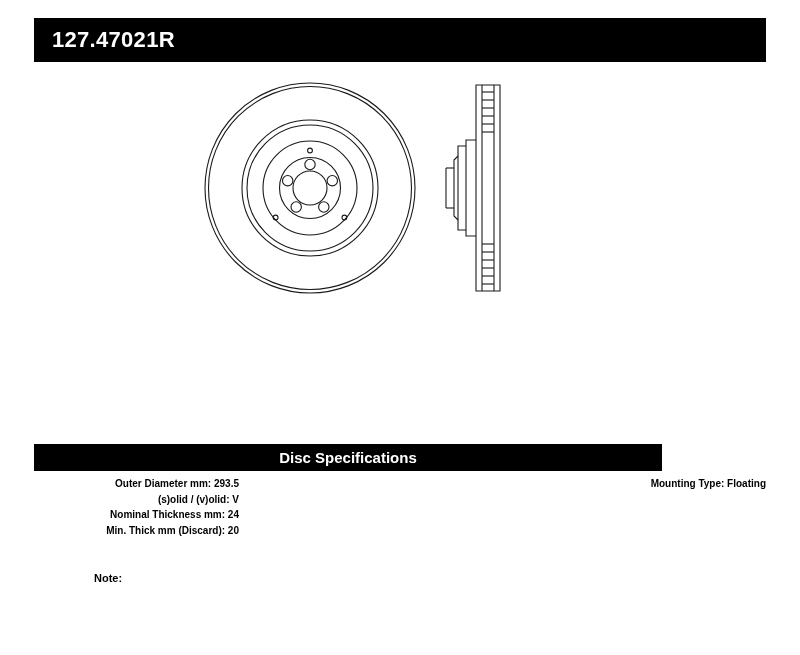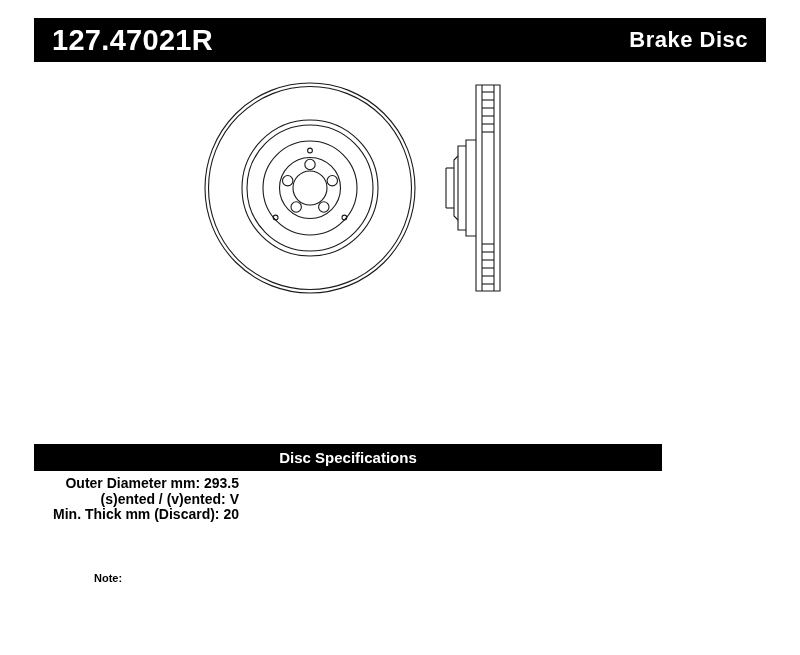--- a/index.html
+++ b/index.html
@@ -32,21 +32,21 @@
     height: 44px;
     background: #000000;
     display: flex;
     align-items: center;
     justify-content: space-between;
     box-sizing: border-box;
     padding: 0 18px;
   }
   .header-part-number {
     color: #ffffff;
-    font-size: 29px;
+    font-size: 22px;
     font-weight: bold;
     letter-spacing: 0.3px;
     white-space: nowrap;
   }
   .header-title {
     color: #ffffff;
     font-size: 22px;
     font-weight: bold;
     letter-spacing: 0.5px;
     white-space: nowrap;
@@ -82,21 +82,21 @@
   .spec-body {
     position: absolute;
     left: 34px;
     top: 474px;
     width: 732px;
     height: 130px;
   }
 
   .col {
     position: absolute;
-    font-size: 14px;
+    font-size: 10px;
     font-weight: bold;
     line-height: 15.5px;
   }
   .col-left {
     left: 0;
     top: 2px;
     width: 205px;
     text-align: right;
   }
   .col-mid {
@@ -129,21 +129,20 @@
     display: block;
   }
 </style>
 </head>
 <body>
 
 <div class="page">
 
   <div class="header-bar">
     <span class="header-part-number">127.47021R</span>
-    <span class="header-title">Brake Disc</span>
   </div>
 
   <div class="drawing">
     <svg width="420" height="260" viewBox="0 0 420 260" xmlns="http://www.w3.org/2000/svg">
       <g fill="none" stroke="#1a1a1a" stroke-width="1.1">
 
         <g>
 
           <circle cx="130" cy="108" r="105"></circle>
           <circle cx="130" cy="108" r="101.5"></circle>
@@ -203,22 +202,26 @@
   </div>
 
   <div class="spec-bar">
     <span class="spec-bar-title">Disc Specifications</span>
   </div>
 
   <div class="spec-body">
 
     <div class="col col-left">
       <div class="spec-line">Outer Diameter mm: 293.5</div>
-      <div class="spec-line">(s)ented / (v)ented: V</div>
+      <div class="spec-line">(s)olid / (v)olid: V</div>
+      <div class="spec-line">Nominal Thickness mm: 24</div>
       <div class="spec-line">Min. Thick mm (Discard): 20</div>
     </div>
 
 
+    <div class="col col-right">
+      <div class="spec-line">Mounting Type: Floating</div>
+    </div>
 
     <div class="note-row">Note:</div>
   </div>
 
 </div>
 
 </body></html>

